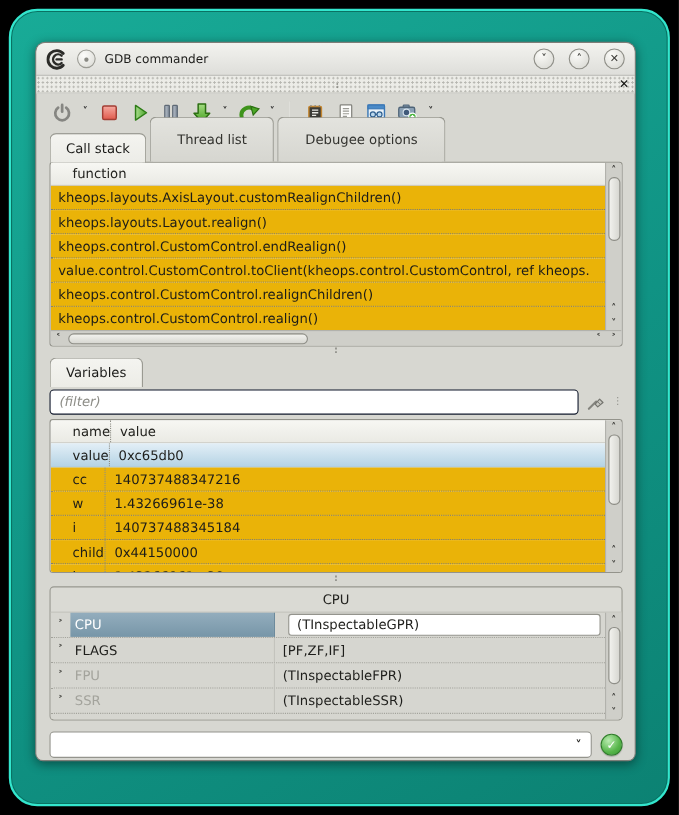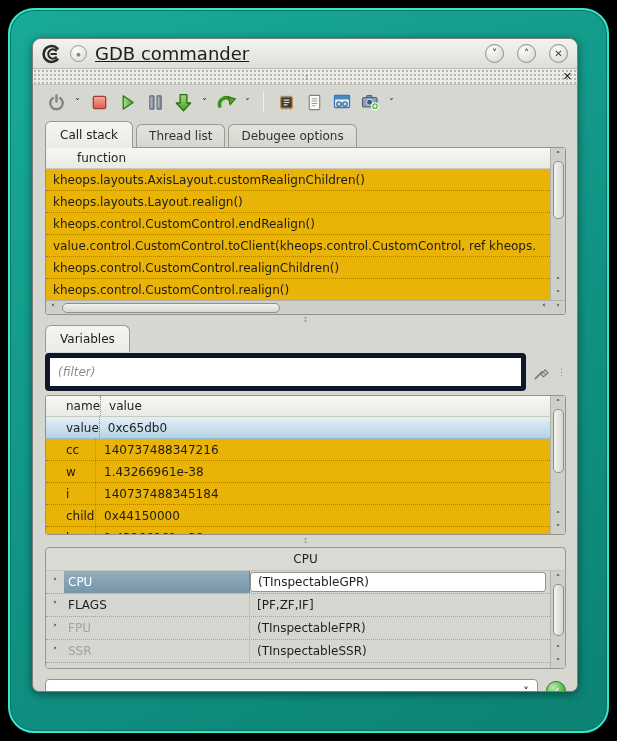--- a/index.html
+++ b/index.html
@@ -14,21 +14,21 @@
             display:flex; flex-direction:column; overflow:hidden;
             box-shadow:0 2px 10px rgba(0,0,0,.45); }
 
   
   .titlebar { height:30px; flex:0 0 30px; display:flex; align-items:center; gap:8px; padding:0 9px;
               background:linear-gradient(#f3f3ef,#dededa); border-bottom:1px solid #bdbdb7; }
   .logo { width:20px; height:20px; }
   .menu-btn { width:17px; height:17px; border-radius:50%; border:1px solid #9a9a93;
               background:radial-gradient(circle at 35% 30%,#fcfcfa,#d9d9d3); display:flex; align-items:center; justify-content:center;
               color:#8a8a84; font-size:8px; line-height:0; }
-  .title { font-size:18px; color:#1c1c1a;text-decoration:underline; }
+  .title { font-size:11px; color:#1c1c1a; }
   .tb-spacer { flex:1; }
   .winbtn { width:19px; height:19px; border-radius:50%; border:1px solid #8f8f88; margin-left:5px;
             background:radial-gradient(circle at 35% 28%,#fbfbf8,#d6d6d0); display:flex; align-items:center; justify-content:center;
             font-size:10px; font-weight:bold; color:#3a3a36; line-height:0; }
 
   
   .dockhead { height:16px; flex:0 0 16px; position:relative; background-color:#ecece7;
               background-image:radial-gradient(circle,#b7b7b1 0.8px,transparent 0.95px); background-size:4px 4px;
               border-bottom:1px solid #c3c3bd; }
   .dockhead .dock-close { position:absolute; right:5px; top:1px; font-size:11px; font-weight:900; color:#171715; }
@@ -37,74 +37,74 @@
   
   .toolbar { height:34px; flex:0 0 34px; display:flex; align-items:center; padding:0 10px; gap:2px; }
   .tool-btn { width:26px; height:26px; display:flex; align-items:center; justify-content:center; border-radius:3px; }
   .drop { width:13px; font-size:9px; font-weight:bold; color:#222; display:flex; justify-content:center; }
   .tsep { width:1px; height:20px; background:#adada7; border-right:1px solid #f0f0ec; margin:0 7px; }
 
   
   .content { flex:1; display:flex; flex-direction:column; padding:1px 11px 0 12px; }
 
   .tabbar { display:flex; align-items:flex-end; height:27px; position:relative; z-index:2; }
-  .tab { height:23px; display:flex; align-items:center; padding:0 12px; font-size:12px; color:#33332f;
+  .tab { height:41px; display:flex; align-items:center; padding:0 24px; font-size:12px; color:#33332f;
          background:linear-gradient(#e3e3de,#d6d6d0); border:1px solid #9a9a92; border-bottom:none;
          border-radius:6px 6px 0 0; margin-right:3px; }
   .tab.active { height:27px; background:linear-gradient(#f4f4f0,#ededе8); background:linear-gradient(#f4f4f0,#ecece7);
                 color:#1b1b19; margin-bottom:-1px; z-index:3; padding:0 14px; }
 
   .panel { border:1px solid #93938b; border-radius:3px; background:#fbfbf9; position:relative; z-index:1;
            display:flex; flex-direction:column; overflow:hidden; }
   .panel-body { flex:1; display:flex; overflow:hidden; }
   .rows-col { flex:1; display:flex; flex-direction:column; overflow:hidden; }
 
   .colhead { flex:0 0 21px; display:flex; align-items:center; font-size:12px; color:#23231f;
              background:linear-gradient(#f7f7f3,#eaeae4); border-bottom:1px solid #c9c9c2; }
-  .colhead .hc { padding-left:10px;margin-left:21px; }
+  .colhead .hc { padding-left:20px; }
   .list-row { flex:0 0 22px; display:flex; align-items:center; font-size:12px; color:#1c1c19;
               border-bottom:1px dotted #7d7d75; white-space:nowrap; overflow:hidden; background:#eab308; }
   .list-row .fn { padding-left:7px; }
 
   
   .vscroll { flex:0 0 15px; background:#cfcfc9; border-left:1px solid #b2b2ac; display:flex; flex-direction:column; align-items:center; }
   .sb-ar { height:13px; width:100%; display:flex; align-items:center; justify-content:center; font-size:9px; font-weight:bold; color:#3c3c38; }
   .sb-thumb { width:11px; border-radius:5px; background:linear-gradient(to right,#f2f2ee,#d7d7d1); border:1px solid #8f8f88; }
   .sb-fill { flex:1; }
   .hscroll { flex:0 0 14px; display:flex; align-items:center; background:#cfcfc9; border-top:1px solid #b2b2ac; }
   .hsb-ar { width:14px; display:flex; align-items:center; justify-content:center; font-size:9px; font-weight:bold; color:#3c3c38; }
   .hsb-thumb { height:10px; width:42%; border-radius:5px; background:linear-gradient(#f2f2ee,#d7d7d1); border:1px solid #8f8f88; margin-left:2px; }
   .hsb-fill { flex:1; }
 
   .splitter { display:flex; align-items:center; justify-content:center; color:#90908a; font-size:9px; font-weight:bold; line-height:1; }
 
   
   .filter-row { flex:0 0 30px; display:flex; align-items:center; gap:6px; padding:2px 0 4px; }
-  .filter-input { flex:1; height:38px; background:#fff; border:5px solid #0f172a; border-radius:4px; padding:0 8px;
+  .filter-input { flex:1; height:23px; background:#fff; border:1px solid #0f172a; border-radius:4px; padding:0 8px;
                   font-size:12px; font-family:inherit; color:#2a2a26; }
   .filter-input::placeholder { font-style:italic; color:#8d8d87; opacity:1; }
   .grip-v { color:#90908a; font-size:9px; }
 
   
   .cell-name { flex:0 0 50px; padding-left:20px; height:100%; display:flex; align-items:center; border-right:1px dotted #8d8d85; }
   .cell-value { flex:1; padding-left:8px; height:100%; display:flex; align-items:center; overflow:hidden; white-space:nowrap; }
   .list-row.selected { background:linear-gradient(#e3eff7,#b5d3e4); border-bottom:1px solid #96bcd2; }
 
   
   .cpu-box { margin-top:2px; border:1px solid #97978f; border-radius:4px; background:#dadad4; display:flex; flex-direction:column; overflow:hidden; }
   .cpu-title { flex:0 0 22px; display:flex; align-items:center; justify-content:center; font-size:12px; color:#22221f; }
   .cpu-body { flex:1; display:flex; border-top:1px solid #c3c3bd; background:#d6d6d0; }
   .cpu-rows { flex:1; display:flex; flex-direction:column; }
   .cpu-row { flex:0 0 23px; display:flex; align-items:stretch; border-bottom:1px dotted #a2a29b; font-size:12px; }
   .cpu-exp { flex:0 0 18px; display:flex; align-items:center; justify-content:center; font-size:9px; font-weight:bold; color:#3c3c38; }
   .cpu-name { flex:0 0 186px; display:flex; align-items:center; padding-left:4px; color:#1e1e1b; border-right:1px solid #c3c3bd; }
   .cpu-row.selected .cpu-name { background:linear-gradient(#93adbd,#7796a8); color:#fff; border-right:1px solid #6c8a9c; }
   .cpu-row.disabled .cpu-name { color:#a3a39c; }
   .cpu-value { flex:1; display:flex; align-items:center; padding-left:7px; color:#1e1e1b; overflow:hidden; }
-  .cpu-row.selected .cpu-value { background:#fff; border:1px solid #94948d; border-radius:3px; margin:1px 4px 1px 0; }
+  .cpu-row.selected .cpu-value { background:#fff; border:1px solid #94948d; border-radius:3px; margin:1px 4px 1px 12px; }
 
   
   .bottom-row { flex:0 0 30px; margin-top:7px; display:flex; align-items:center; gap:8px; }
   .combo { flex:1; height:24px; background:#fff; border:1px solid #94948d; border-radius:4px; display:flex; align-items:center; }
   .combo input { flex:1; border:none; outline:none; background:transparent; font-family:inherit; font-size:12px; padding:0 8px; color:#222; }
   .combo .combo-arrow { width:22px; text-align:center; font-size:11px; font-weight:bold; color:#1c1c1a; }
   .ok-btn { width:20px; height:20px; border-radius:50%; border:1px solid #2f7d2a;
             background:radial-gradient(circle at 35% 30%,#b9ecb0,#56b54a 60%,#3a9a33);
             display:flex; align-items:center; justify-content:center; color:#fff; font-size:11px; font-weight:bold;
             box-shadow:0 1px 1px rgba(0,0,0,.25); }

